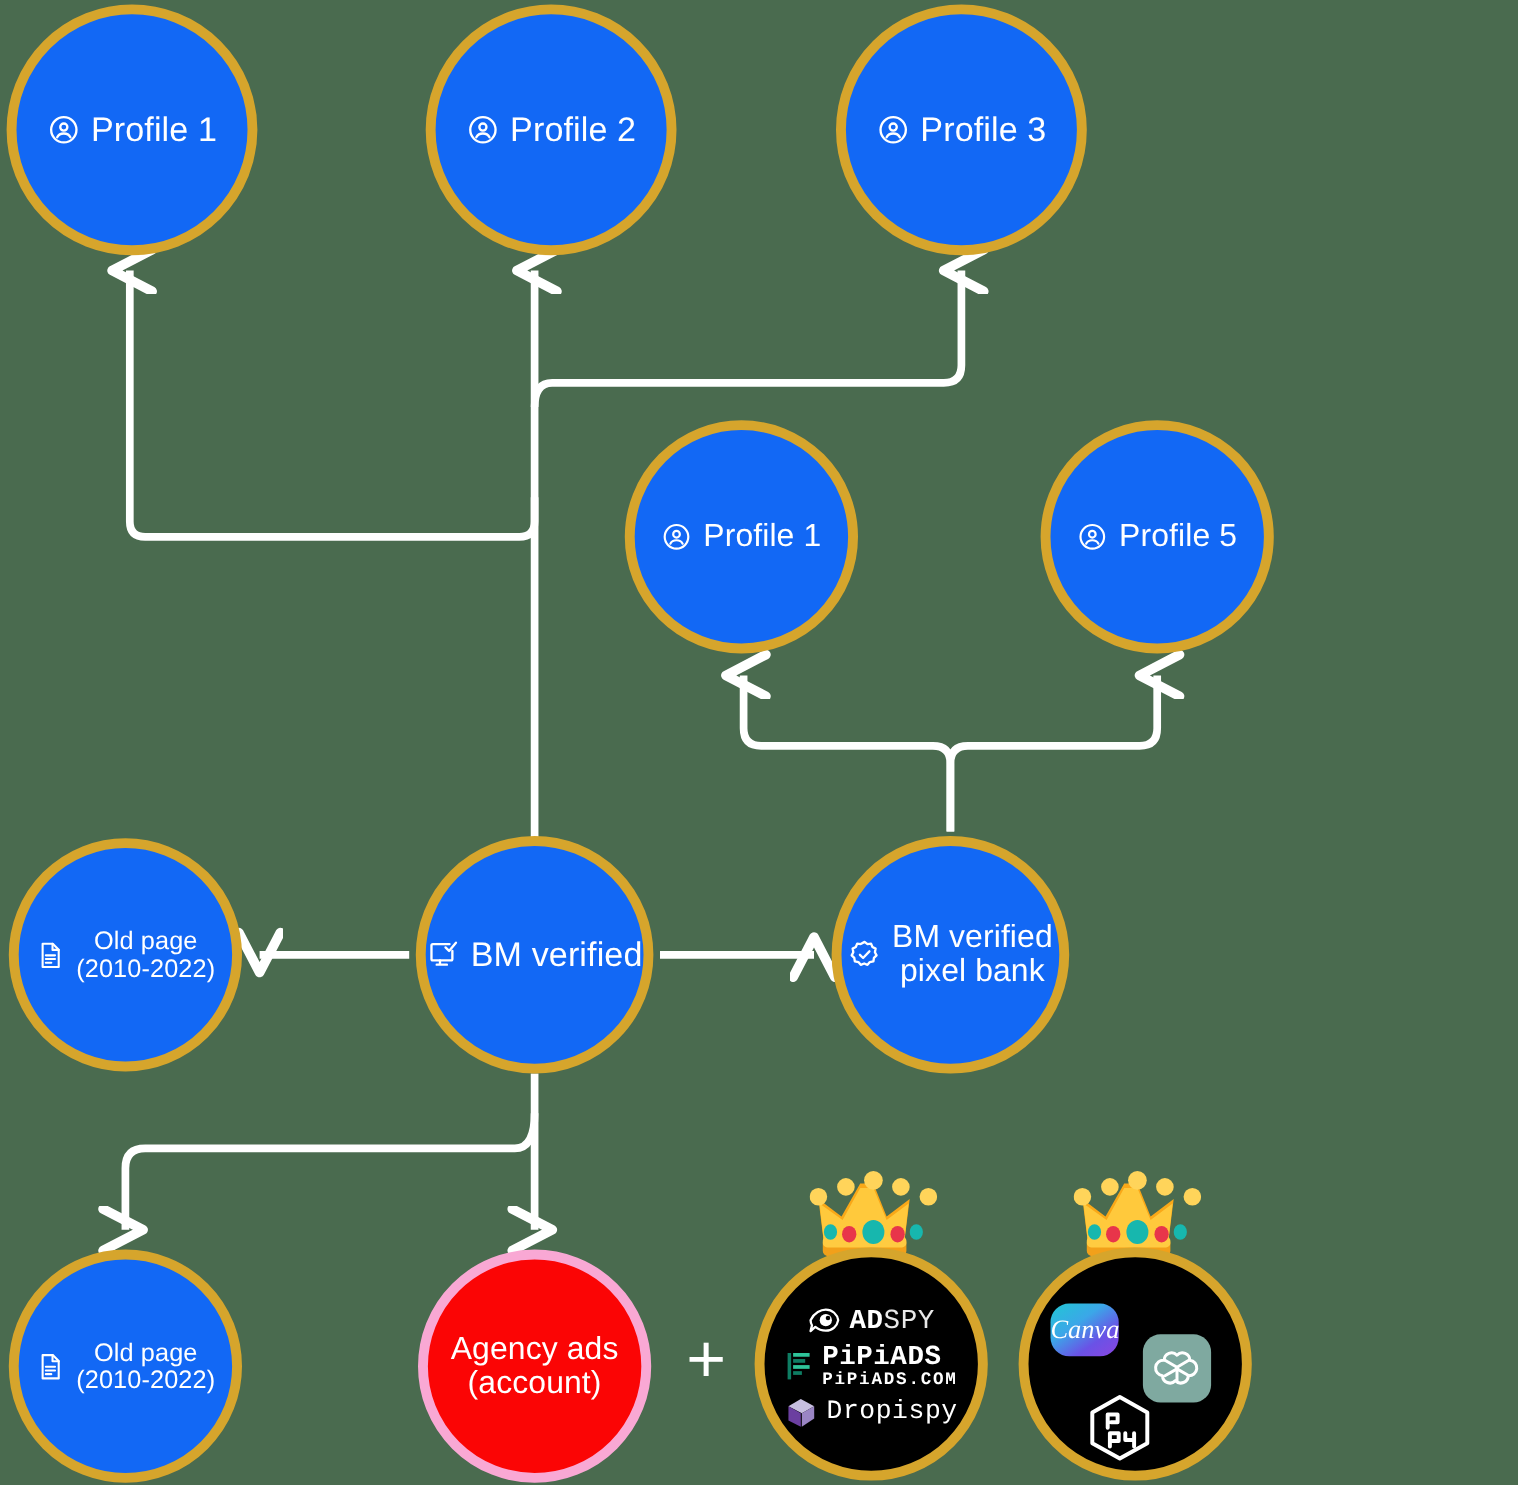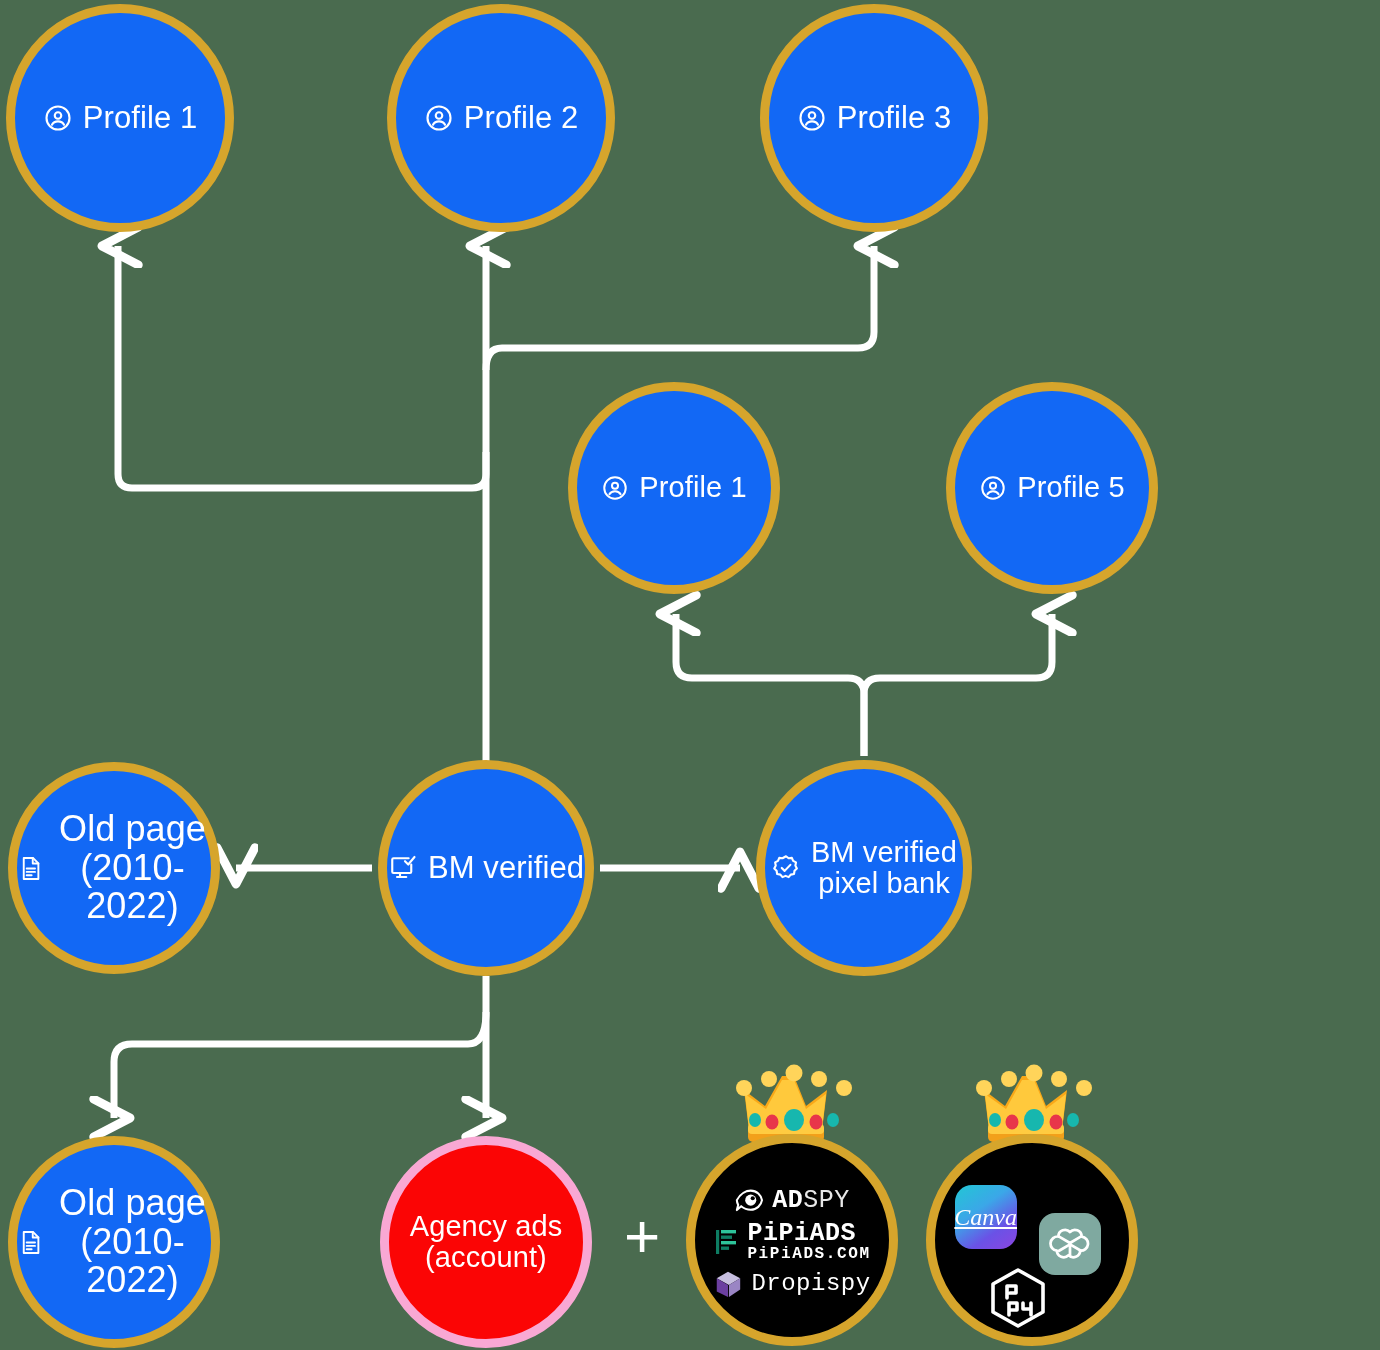--- a/index.html
+++ b/index.html
@@ -31,21 +31,21 @@
   #bmv{left:378px;top:760px; width:216px;height:216px;}
   #bmpixel{left:756px;top:760px; width:216px;height:216px;}
   #oldpage2{left:8px;  top:1136px;width:212px;height:212px;}
   #agency{left:380px;top:1136px;width:212px;height:212px;}
   #logos1{left:686px;top:1134px;width:212px;height:212px;}
   #logos2{left:926px;top:1134px;width:212px;height:212px;}
   #hbf{left:1166px;top:1140px;width:206px;height:206px;}
 
   .nlabel-1{font-size:31px;}
   .nlabel-2{font-size:29px;}
-  .nlabel-3{font-size:36px;}
+  .nlabel-3{font-size:23px;}
 
   #plus{position:absolute;left:612px;top:1206px;width:60px;height:62px;
         color:#fff;font-size:62px;line-height:60px;font-weight:400;text-align:center;}
 
   
   .crown{position:absolute;width:116px;height:86px;pointer-events:none;}
   #crown1{left:736px;top:1062px;}
   #crown2{left:976px;top:1062px;}
 
   
@@ -266,23 +266,23 @@
           <path d="M17,18 L29,11 L29,23 L17,31 Z" fill="#9a85c4"></path>
         </svg>
         <span class="brandtxt" style="font-size:24px;font-weight:400;">Dropispy</span>
       </div>
     </div>
   </div>
 
   <div class="node black" id="logos2">
     <div style="position:relative;width:100%;height:100%;">
 
-      <div style="position:absolute;left:20px;top:42px;width:62px;height:64px;border-radius:17px;
+      <div style="position:absolute;left:20px;top:42px;width:62px;height:48px;border-radius:17px;
                   background:linear-gradient(145deg,#21c7d4 0%,#3ba7e8 38%,#6a52e6 70%,#8b45e0 100%);
-                  display:flex;align-items:center;justify-content:flex-end;text-decoration:underline;">
+                  display:flex;align-items:center;justify-content:flex-start;">
         <span style="color:#fff;font-family:'Liberation Serif',serif;font-style:italic;font-size:24px;">Canva</span>
       </div>
 
       <div style="position:absolute;left:104px;top:70px;width:62px;height:62px;border-radius:16px;
                   background:#7fa9a0;display:flex;align-items:center;justify-content:center;">
         <svg width="42" height="42" viewBox="0 0 40 40" fill="none" stroke="#fff" stroke-width="2.6" stroke-linejoin="round" stroke-linecap="round">
           <path d="M20,8.6 a6.4,6.4 0 0 1 11.1,4.3 6.4,6.4 0 0 1 -1.4,13.4 6.4,6.4 0 0 1 -11.1,4.3 6.4,6.4 0 0 1 -11.1,-4.3 6.4,6.4 0 0 1 1.4,-13.4 6.4,6.4 0 0 1 11.1,-4.3 Z"></path>
           <path d="M9.6,13 L20,19 L30.2,13"></path>
           <path d="M20,19 L20,31"></path>
           <path d="M9.6,26.4 L20,20.4"></path>

